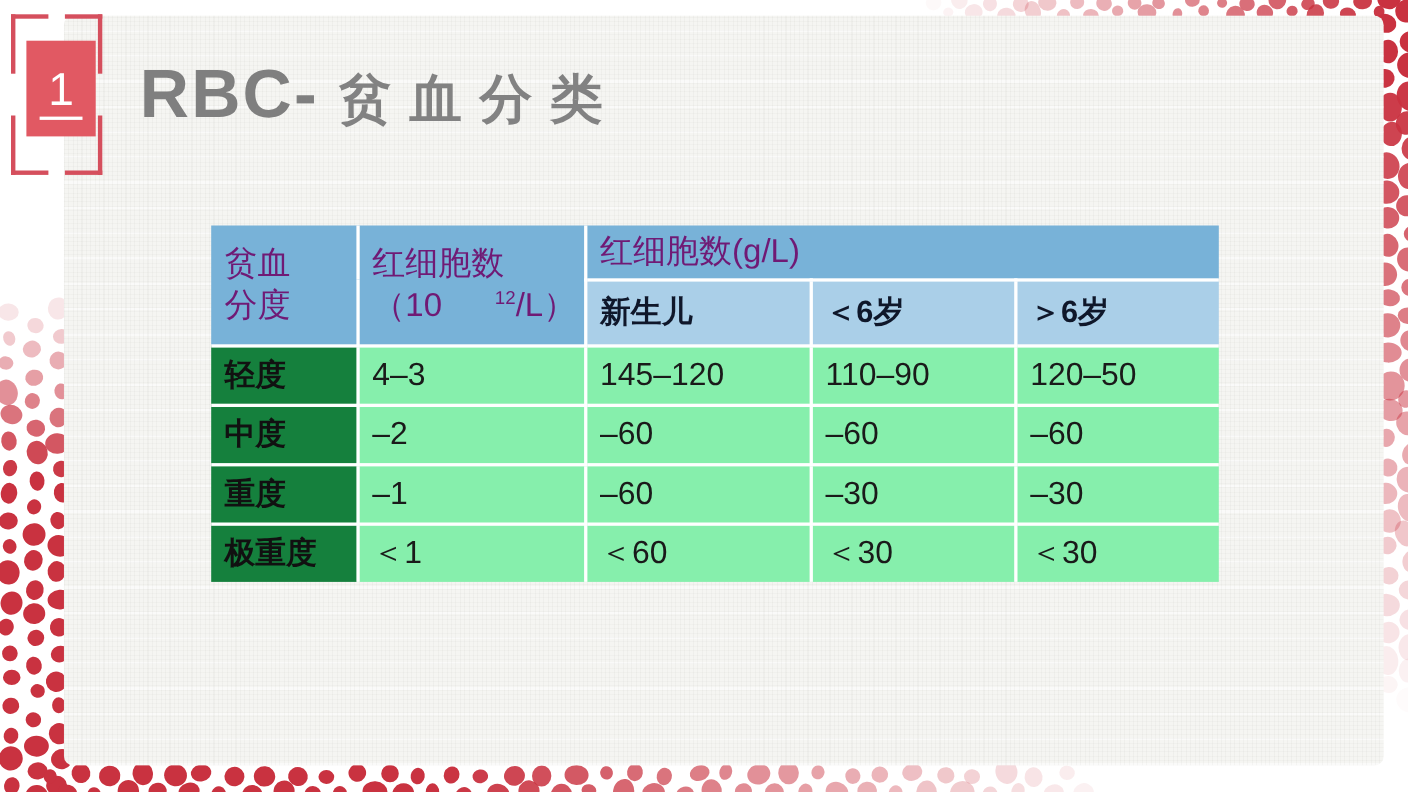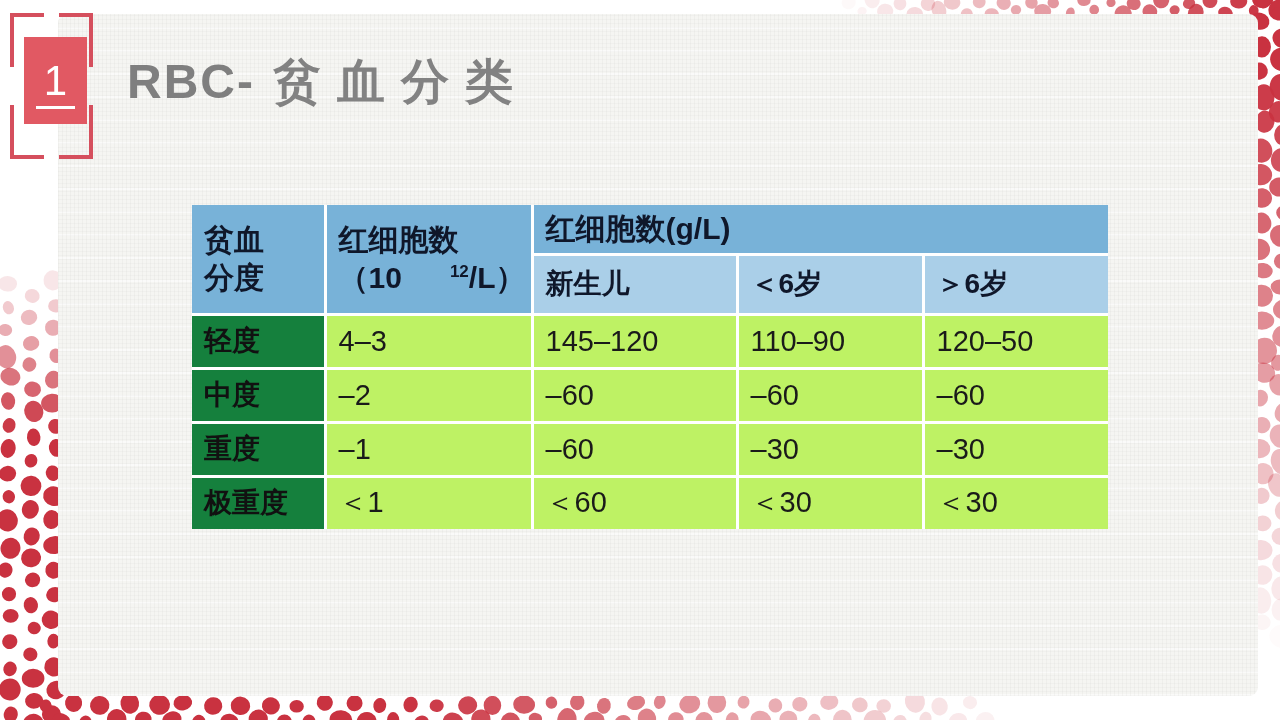--- a/index.html
+++ b/index.html
@@ -30,38 +30,38 @@
     position:absolute;left:24px;top:37px;width:63px;height:87px;z-index:5;
     background:#e15963;display:flex;align-items:center;justify-content:center;
   }
   .badge-num{
     color:#ffffff;font-size:42px;line-height:1;font-weight:400;
     border-bottom:3px solid #ffffff;padding:2px 8px 4px 8px;margin-top:6px;
   }
   
   .title-row{position:absolute;left:127px;top:50px;z-index:5;white-space:nowrap;}
   .title-prefix{
-    font-size:48px;font-weight:800;color:#7f7f7f;letter-spacing:2px;
+    font-size:62px;font-weight:800;color:#7f7f7f;letter-spacing:2px;
     font-family:"Liberation Sans", sans-serif;vertical-align:baseline;
   }
   .title-cn{
     font-size:48px;font-weight:600;color:#828282;letter-spacing:16px;
     font-family:Liberation Mono, monospace;vertical-align:baseline;margin-left:18px;
   }
   
   .tbl-wrap{position:absolute;left:192px;top:205px;z-index:5;}
   table.cls{border-collapse:collapse;table-layout:fixed;border-style:hidden;}
   table.cls td, table.cls th{
     border:3px solid #ffffff;padding:0 0 0 12px;text-align:left;vertical-align:middle;
     font-family:"Liberation Sans", sans-serif;
   }
-  .hdr-main{background:#78b2d8;color:#0f172a;font-size:30px;font-weight:700;line-height:1.25;}
+  .hdr-main{background:#78b2d8;color:#701a75;font-size:30px;font-weight:400;line-height:1.25;}
   .hdr-sub{background:#aacfe8;color:#0f172a;font-size:28px;font-weight:700;height:57px;}
   .cell-label{background:#15803d;color:#111111;font-size:28px;font-weight:700;height:51px;}
-  .cell-val{background:#bef264;color:#1a1a1a;font-size:29px;font-weight:400;height:51px;}
+  .cell-val{background:#86efac;color:#1a1a1a;font-size:29px;font-weight:400;height:51px;}
   .r1{height:49px;}
   sup.u{font-size:17px;vertical-align:super;line-height:0;margin-left:48px;}
 </style>
 </head>
 <body>
 
 <svg id="dots-svg">
     <ellipse cx="7.68974335398525" cy="283.76232896745205" rx="9.388876753709704" ry="7.8464357325386676" transform="rotate(1.0637016873806715 8 282)" fill="#c93240" opacity="0.12"></ellipse>
     <ellipse cx="32.74846792360768" cy="295.82737324154004" rx="7.481379460071279" ry="6.890364941663799" transform="rotate(15.282353339716792 32 294)" fill="#c93240" opacity="0.19"></ellipse>
     <ellipse cx="52.842009080573916" cy="280.4862691897433" rx="9.437956702226222" ry="10.05490687797062" transform="rotate(4.424835937097669 54 282)" fill="#c93240" opacity="0.12"></ellipse>

